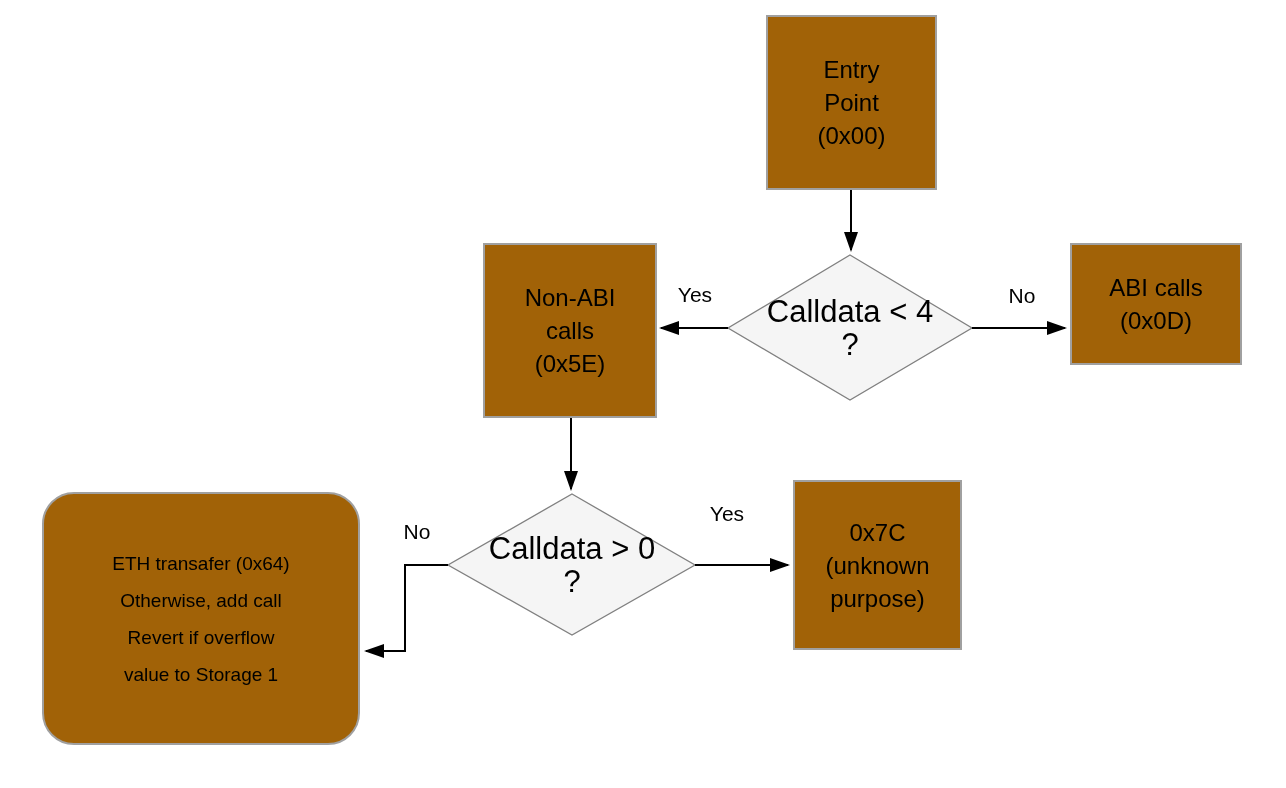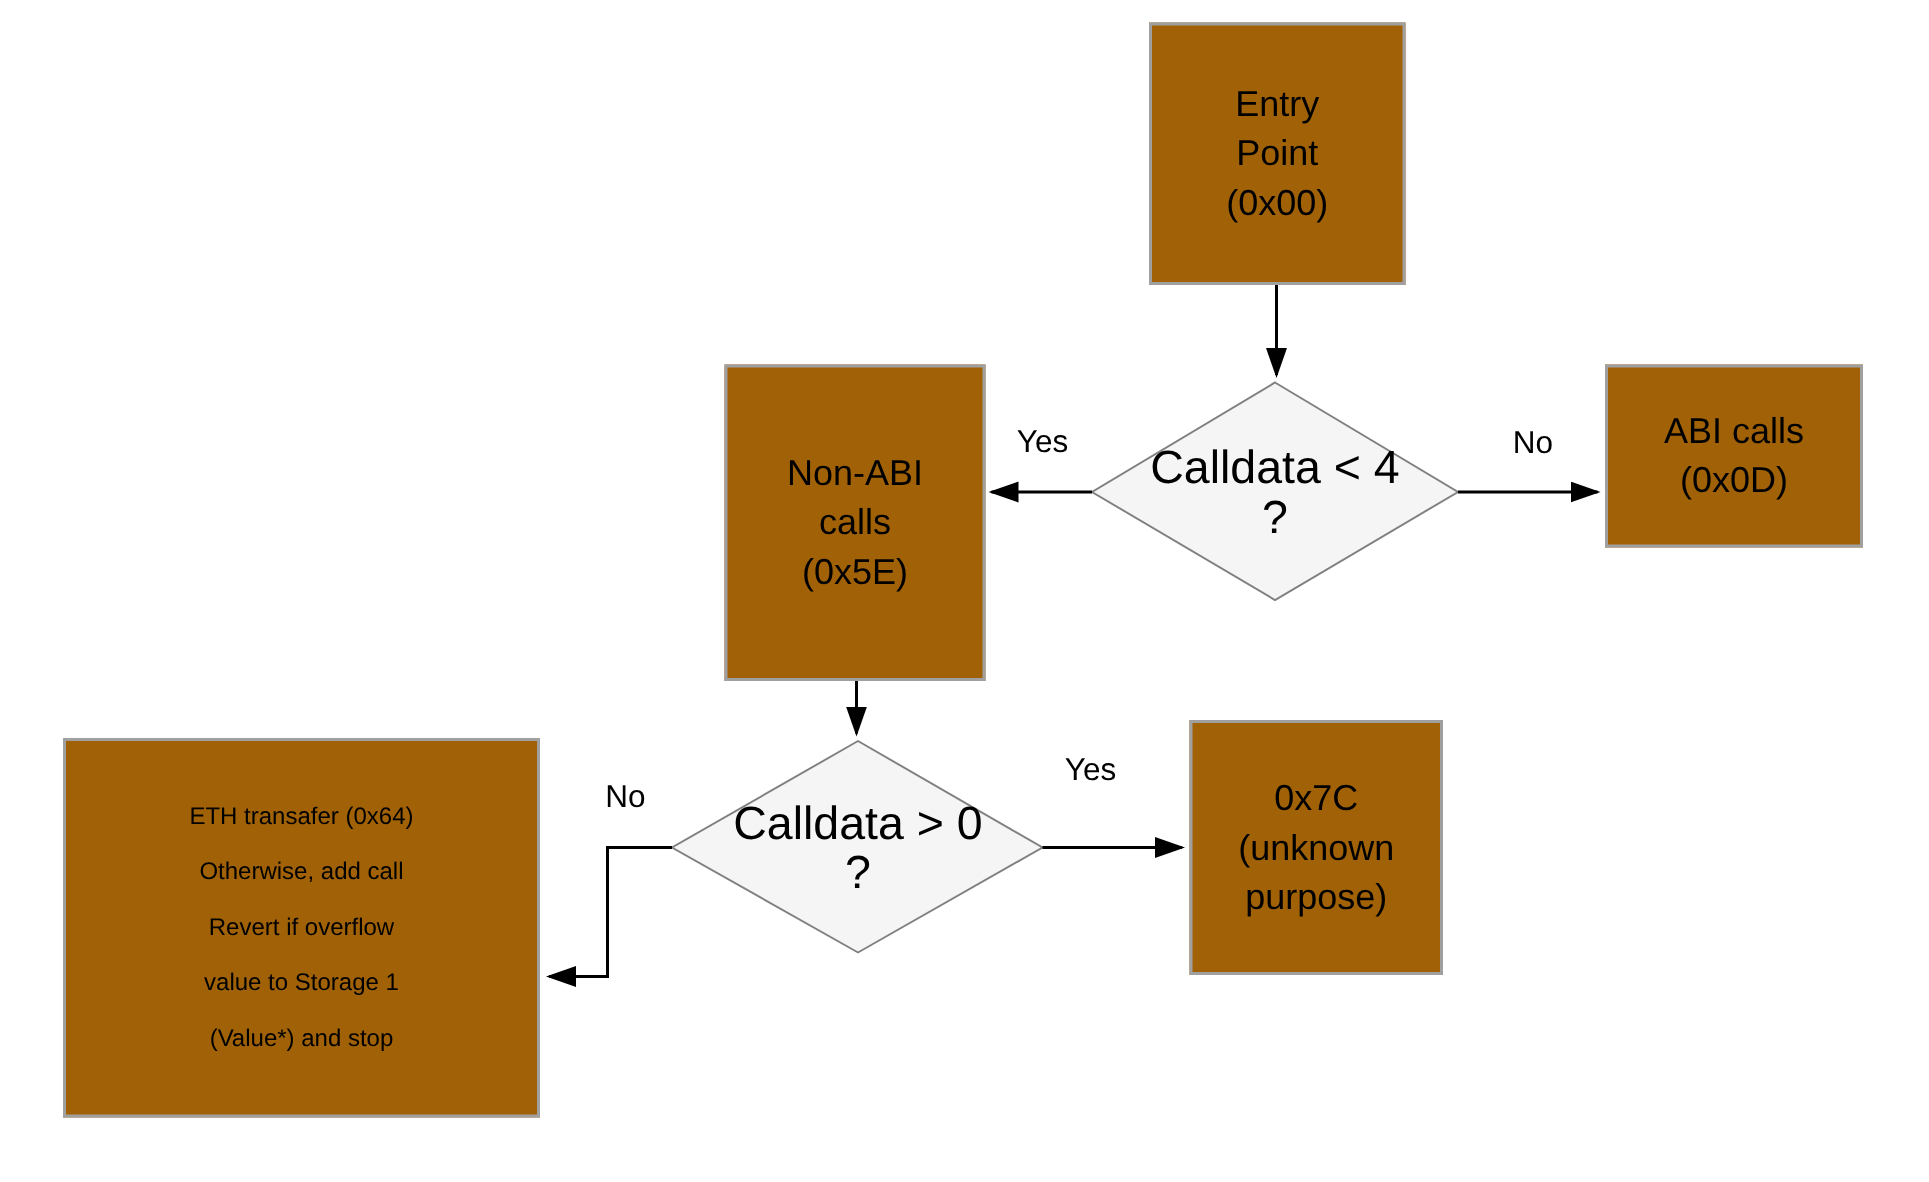--- a/index.html
+++ b/index.html
@@ -23,22 +23,23 @@
     background: #a16207;
     border: 2px solid #a0a0a0;
     display: flex;
     align-items: center;
     justify-content: center;
     text-align: center;
     font-size: 24px;
     line-height: 33px;
   }
   .node-big {
-    font-size: 16px;
+    font-size: 19px;
     line-height: 37px;
+    border-radius: 32px;
   }
   .diamond-text {
     position: absolute;
     width: 220px;
     text-align: center;
     font-size: 31px;
     line-height: 33px;
   }
   .edge-label {
     position: absolute;
@@ -72,21 +73,21 @@
   </svg>
 
   <div class="node" style="left:766px; top:15px; width:171px; height:175px;">
     <div>
       <div>Entry</div>
       <div>Point</div>
       <div>(0x00)</div>
     </div>
   </div>
 
-  <div class="node" style="left:483px; top:243px; width:174px; height:211px;">
+  <div class="node" style="left:483px; top:243px; width:174px; height:175px;">
     <div>
       <div>Non-ABI</div>
       <div>calls</div>
       <div>(0x5E)</div>
     </div>
   </div>
 
   <div class="node" style="left:1070px; top:243px; width:172px; height:122px;">
     <div>
       <div>ABI calls</div>
@@ -101,21 +102,20 @@
       <div>purpose)</div>
     </div>
   </div>
 
   <div class="node node-big" style="left:42px; top:492px; width:318px; height:253px;">
     <div>
       <div>ETH transafer (0x64)</div>
       <div>Otherwise, add call</div>
       <div>Revert if overflow</div>
       <div>value to Storage 1</div>
-      <div>(Value*) and stop</div>
     </div>
   </div>
 
   <div class="diamond-text" style="left:740px; top:295px;">
     <div>Calldata &lt; 4</div>
     <div>?</div>
   </div>
 
   <div class="diamond-text" style="left:462px; top:532px;">
     <div>Calldata &gt; 0</div>

